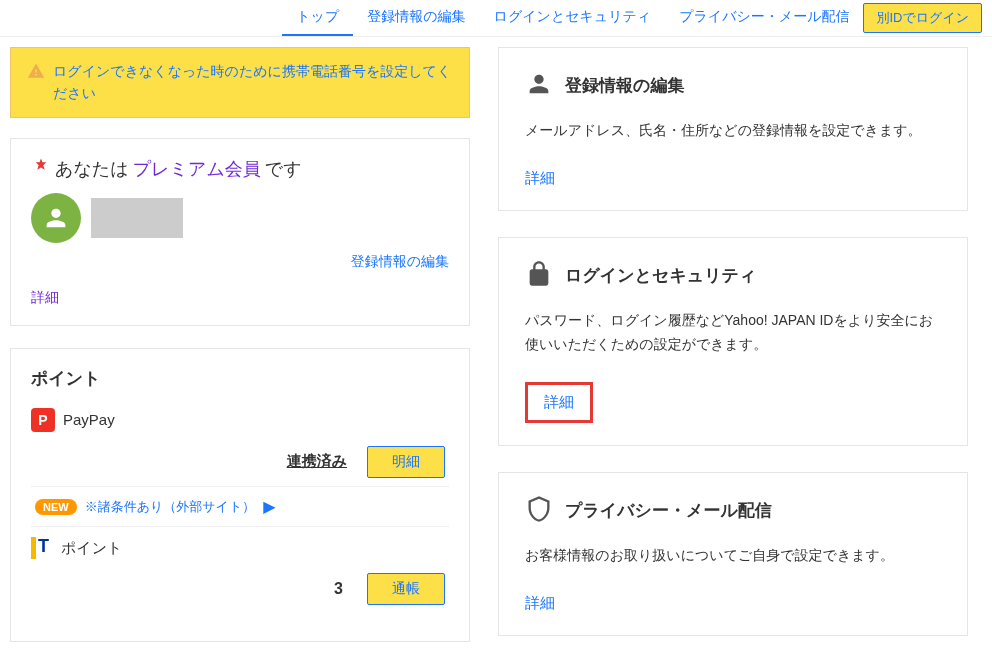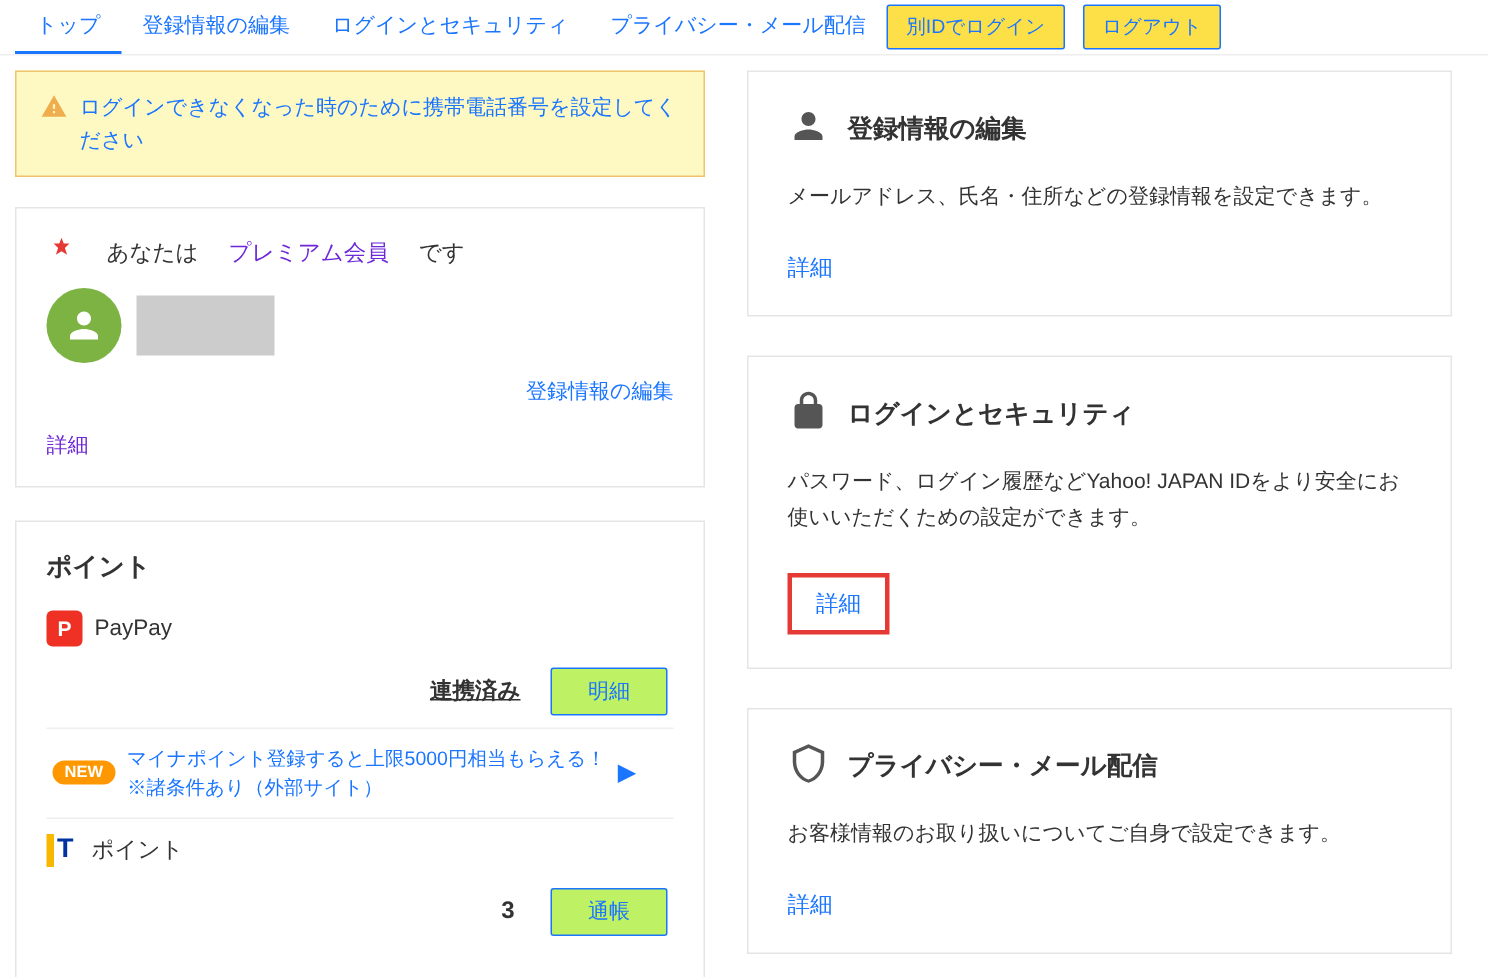--- a/index.html
+++ b/index.html
@@ -5,21 +5,21 @@
     * { margin: 0; padding: 0; box-sizing: border-box; }
     body {
       font-family: "メイリオ", Meiryo, "Hiragino Kaku Gothic Pro", sans-serif;
       background: #fff;
       font-size: 14px;
       color: #333;
       width: 992px;
     }
     .header-row {
       display: flex;
-      justify-content: flex-start;
+      justify-content: flex-end;
       align-items: center;
       padding: 0 10px;
       border-bottom: 1px solid #eee;
     }
     .tabs { display: flex; }
     .tab {
       padding: 8px 14px;
       color: #1a75ff;
       font-size: 14px;
       cursor: pointer;
@@ -42,39 +42,39 @@
       display: flex;
       gap: 28px;
       padding: 10px 10px 10px 10px;
     }
     .col { display: flex; flex-direction: column; }
     .col-left { width: 460px; }
     .col-right { width: 470px; }
 
     .alert {
       border: 1px solid #f0c36d;
-      background: #fef9c3;
+      background: #fde047;
       padding: 12px 16px;
       margin-bottom: 20px;
       display: flex;
       align-items: flex-start;
       gap: 8px;
       font-size: 14px;
       line-height: 1.6;
     }
     .alert-icon { color: #f0ad4e; font-size: 18px; flex-shrink: 0; }
     .alert-text { color: #1a75ff; }
 
     .panel {
       border: 1px solid #e5e5e5;
       padding: 18px 20px;
       margin-bottom: 22px;
     }
 
-    .premium-line { display: flex; align-items: center; gap: 20px; font-size: 15px; margin-bottom: 12px; }
+    .premium-line { display: flex; align-items: center; gap: 4px; font-size: 18px; margin-bottom: 12px; }
     .ribbon-icon { color: #e53935; font-size: 18px; }
     .link { color: #6d28d9; cursor: pointer; }
 
     .user-row { display: flex; align-items: center; gap: 10px; margin-bottom: 10px; }
     .avatar {
       width: 50px; height: 50px; border-radius: 50%;
       background: #7cb342;
       display: flex; align-items: center; justify-content: center;
       color: #fff;
     }
@@ -103,21 +103,21 @@
       position:relative;
     }
     .tpoint-icon .bar { position:absolute; left:0; top:0; width:5px; height:22px; background:#f9b800; }
     .tpoint-icon .t { position:absolute; left:7px; top:-1px; }
     .sub-row {
       display: flex; justify-content: flex-end; align-items: center;
       gap: 20px; font-size: 15px; padding: 4px 4px 8px 4px;
     }
     .sub-label { font-weight: bold; text-decoration: underline; }
     .btn-outline-sm {
-      border: 1px solid #1a75ff; color: #1a75ff; background:#bef264;
+      border: 1px solid #1a75ff; color: #1a75ff; background:#fde047;
       padding: 6px 24px; font-size: 14px; border-radius: 2px; cursor:pointer;
     }
     .sub-row .value { font-weight: bold; font-size: 16px; margin-right: 4px; }
 
     .promo {
       display: flex; align-items: center; gap: 8px;
       border-top: 1px solid #eee; border-bottom: 1px solid #eee;
       padding: 10px 4px;
       font-size: 13px;
     }
@@ -150,21 +150,20 @@
 
 <div class="header-row">
   <div class="tabs">
     <div class="tab active">トップ</div>
     <div class="tab">登録情報の編集</div>
     <div class="tab">ログインとセキュリティ</div>
     <div class="tab">プライバシー・メール配信</div>
   </div>
   <div class="header-buttons">
     <button class="btn-outline">別IDでログイン</button>
-    <button class="btn-outline">ログアウト</button>
   </div>
 </div>
 
 <div class="main">
 
   <div class="col col-left">
 
     <div class="alert">
       <span class="alert-icon">
         <svg width="18" height="18" viewBox="0 0 24 24">
@@ -207,21 +206,20 @@
           <span class="paypay-icon">P</span>
           <span>PayPay</span>
         </div>
         <div class="sub-row">
           <span class="sub-label">連携済み</span>
           <button class="btn-outline-sm">明細</button>
         </div>
         <div class="promo">
           <span class="badge-new">NEW</span>
           <span class="promo-text">
-            <span>マイナポイント登録すると上限5000円相当もらえる！</span>
             <span class="cond">※諸条件あり（外部サイト）</span>
           </span>
           <span class="arrow">▶</span>
         </div>
       </div>
 
       <div class="service-block">
         <div class="service-head">
           <span class="tpoint-icon">
             <span class="bar"></span>

